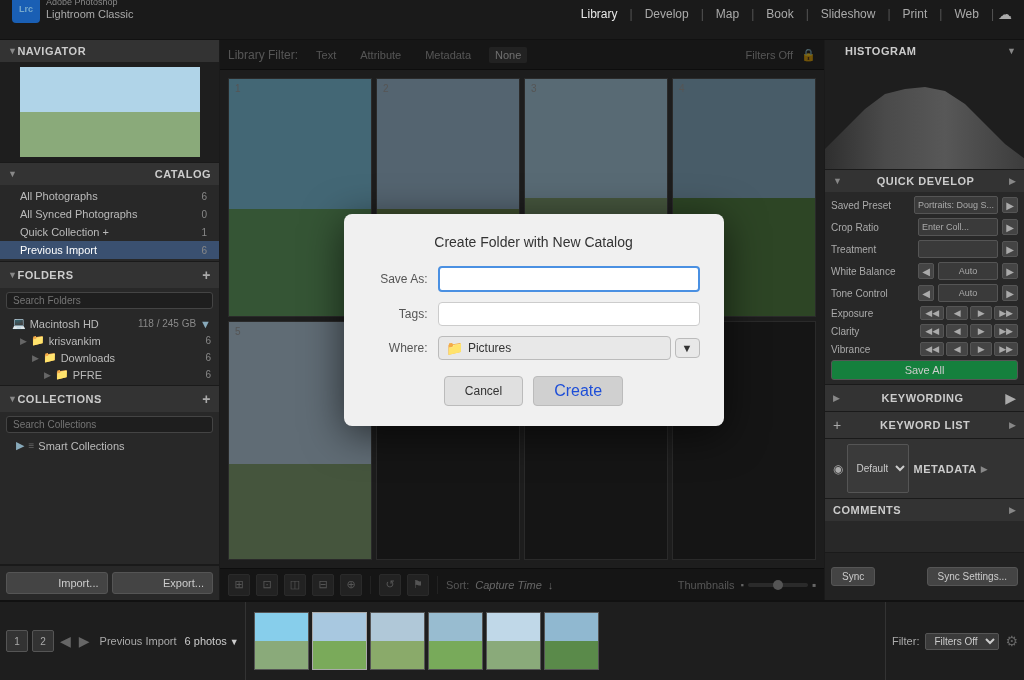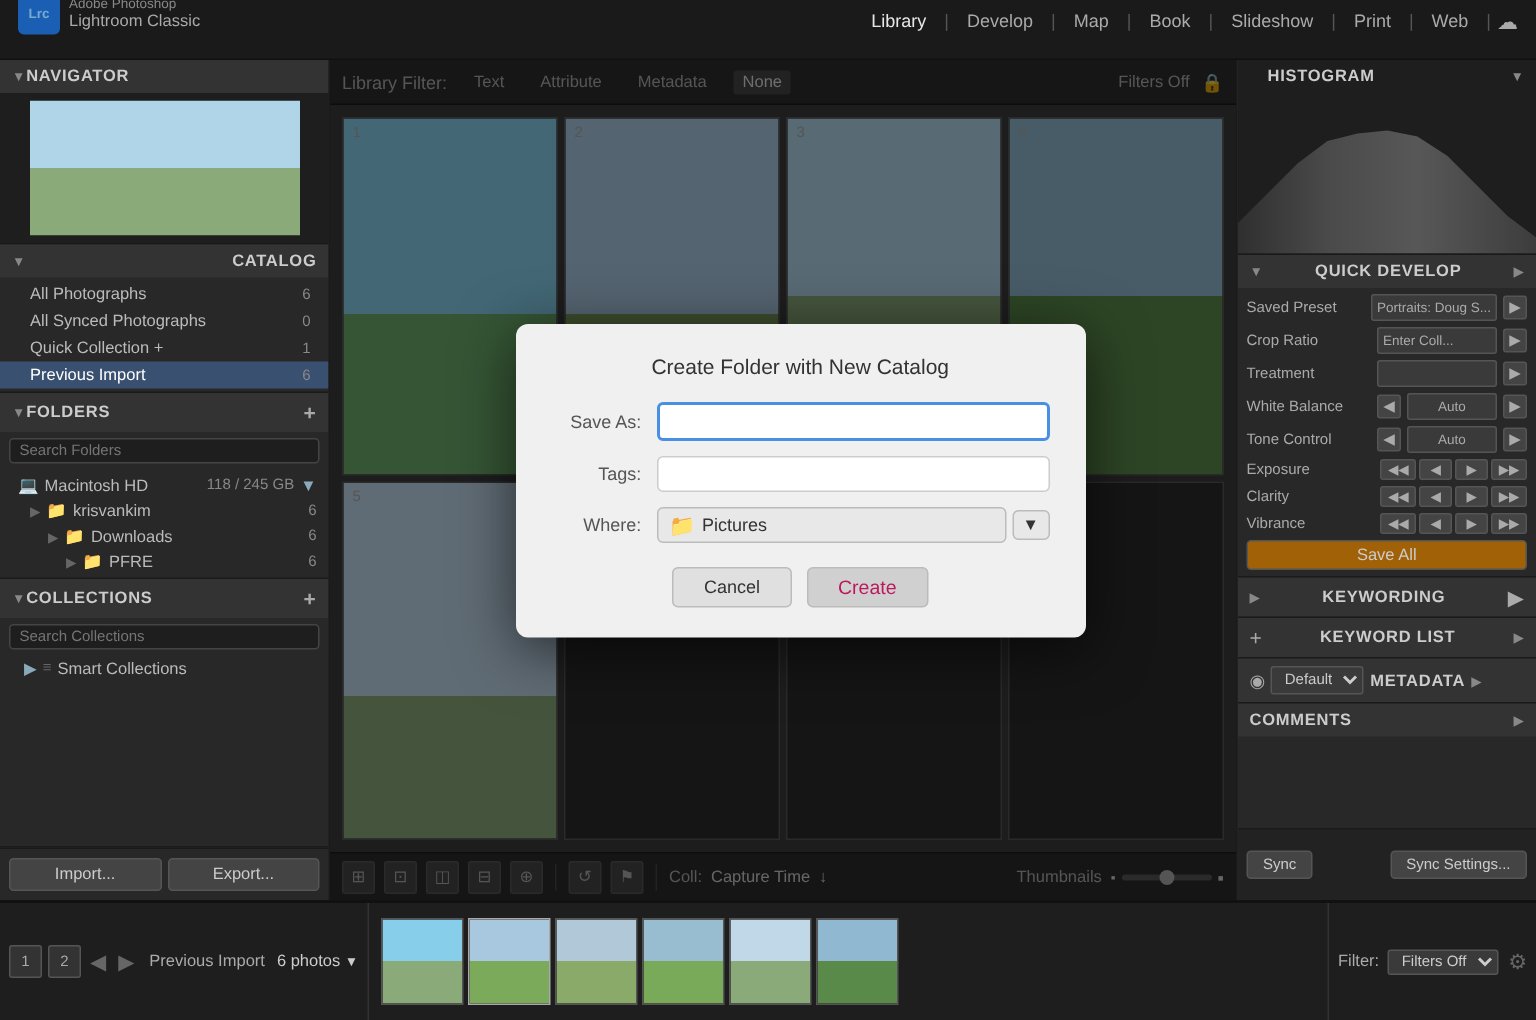--- a/index.html
+++ b/index.html
@@ -199,21 +199,21 @@
     }
     .panel-btn {
       flex: 1;
       background: #444;
       border: 1px solid #555;
       border-radius: 3px;
       color: #ccc;
       font-size: 11px;
       padding: 4px 8px;
       cursor: pointer;
-      text-align: center;
+      text-align: right;
     }
 
     
     .center-content {
       flex: 1;
       display: flex;
       flex-direction: column;
       background: #3a3a3a;
       position: relative;
     }
@@ -301,21 +301,21 @@
       border-radius: 2px;
       display: flex;
       align-items: center;
       justify-content: center;
       cursor: pointer;
       color: #aaa;
       font-size: 11px;
     }
     .toolbar-sep { width: 1px; height: 18px; background: #444; margin: 0 2px; }
     .sort-label { color: #aaa; font-size: 11px; }
-    .sort-value { color: #ccc; font-size: 11px; cursor: pointer; }
+    .sort-value { color: #ccc; font-size: 11px; cursor: pointer; font-style: italic; }
     .thumbnails-label { margin-left: auto; color: #aaa; font-size: 11px; }
     .thumb-slider-container { display: flex; align-items: center; gap: 4px; }
     .thumb-slider {
       width: 60px;
       height: 4px;
       background: #555;
       border-radius: 2px;
       position: relative;
       cursor: pointer;
     }
@@ -417,21 +417,21 @@
       width: 16px;
       height: 16px;
       display: flex;
       align-items: center;
       justify-content: center;
       cursor: pointer;
     }
     .save-all-btn {
       display: block;
       width: 100%;
-      background: #a16207;
+      background: #15803d;
       border: 1px solid #555;
       border-radius: 3px;
       color: #ccc;
       font-size: 11px;
       padding: 3px 0;
       cursor: pointer;
       text-align: center;
       margin-top: 4px;
     }
 
@@ -473,21 +473,21 @@
       padding: 3px 8px;
       gap: 4px;
     }
     .metadata-dot { color: #aaa; font-size: 12px; }
     .metadata-select {
       background: #3a3a3a;
       border: 1px solid #555;
       border-radius: 2px;
       color: #ccc;
       font-size: 10px;
-      padding: 2px 4px;
+      padding: 17px 4px;
     }
 
     
     .filmstrip {
       height: 80px;
       background: #1e1e1e;
       border-top: 2px solid #111;
       display: flex;
       align-items: center;
       padding: 0;
@@ -691,22 +691,22 @@
       padding: 5px 20px;
       font-size: 12px;
       color: #333;
       cursor: pointer;
     }
     .modal-create-btn {
       background: #d0d0d0;
       border: 1px solid #bbb;
       border-radius: 4px;
       padding: 5px 20px;
-      font-size: 13px;
-      color: #be185d;
+      font-size: 16px;
+      color: #1d4ed8;
       cursor: pointer;
     }
 
     
     .collapse-arrow { font-size: 9px; color: #888; }
 
     
     ::-webkit-scrollbar { width: 6px; }
     ::-webkit-scrollbar-track { background: #2a2a2a; }
     ::-webkit-scrollbar-thumb { background: #555; border-radius: 3px; }
@@ -900,21 +900,21 @@
     <div class="toolbar-bottom">
       <div class="toolbar-icon-btn">⊞</div>
       <div class="toolbar-icon-btn">⊡</div>
       <div class="toolbar-icon-btn">◫</div>
       <div class="toolbar-icon-btn">⊟</div>
       <div class="toolbar-icon-btn">⊕</div>
       <div class="toolbar-sep"></div>
       <div class="toolbar-icon-btn">↺</div>
       <div class="toolbar-icon-btn">⚑</div>
       <div class="toolbar-sep"></div>
-      <span class="sort-label">Coll:</span>
+      <span class="sort-label">Sort:</span>
       <span class="sort-value">Capture Time</span>
       <span class="sort-value">↓</span>
       <span class="thumbnails-label">Thumbnails</span>
       <div class="thumb-slider-container">
         <span style="font-size:9px">▪</span>
         <div class="thumb-slider">
           <div class="thumb-slider-knob"></div>
         </div>
         <span style="font-size:12px">▪</span>
       </div>

